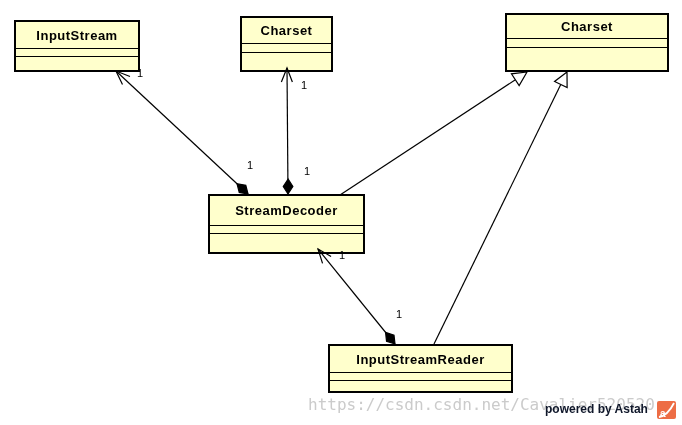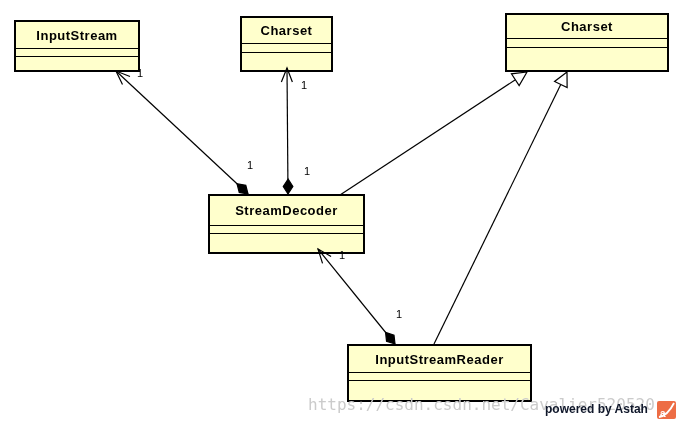--- a/index.html
+++ b/index.html
@@ -64,21 +64,21 @@
   </div>
 
   <div class="cls" style="left:208px;top:194px;width:157px;height:60px">
     <div class="cls-title" style="height:29px">
       <span>StreamDecoder</span>
     </div>
     <div class="cls-attrs" style="height:7px"></div>
     <div class="cls-methods"></div>
   </div>
 
-  <div class="cls" style="left:347px;top:344px;width:185px;height:58px">
+  <div class="cls" style="left:328px;top:344px;width:185px;height:49px">
     <div class="cls-title" style="height:26px">
       <span>InputStreamReader</span>
     </div>
     <div class="cls-attrs" style="height:7px"></div>
     <div class="cls-methods"></div>
   </div>
 
   <svg class="edges" width="682" height="425" viewBox="0 0 682 425">
     <g stroke="#000" stroke-width="1.2" fill="none">
 

